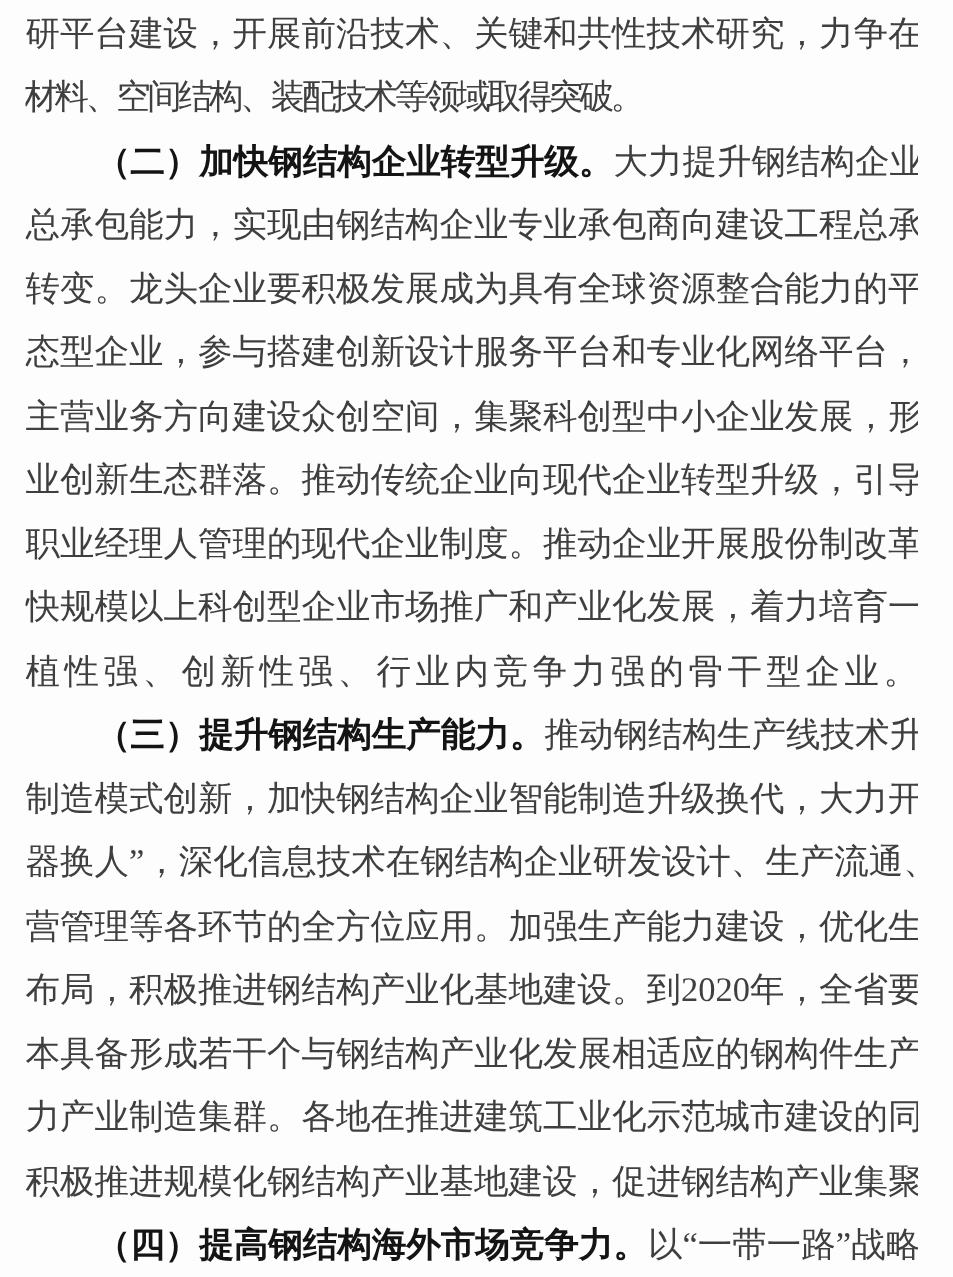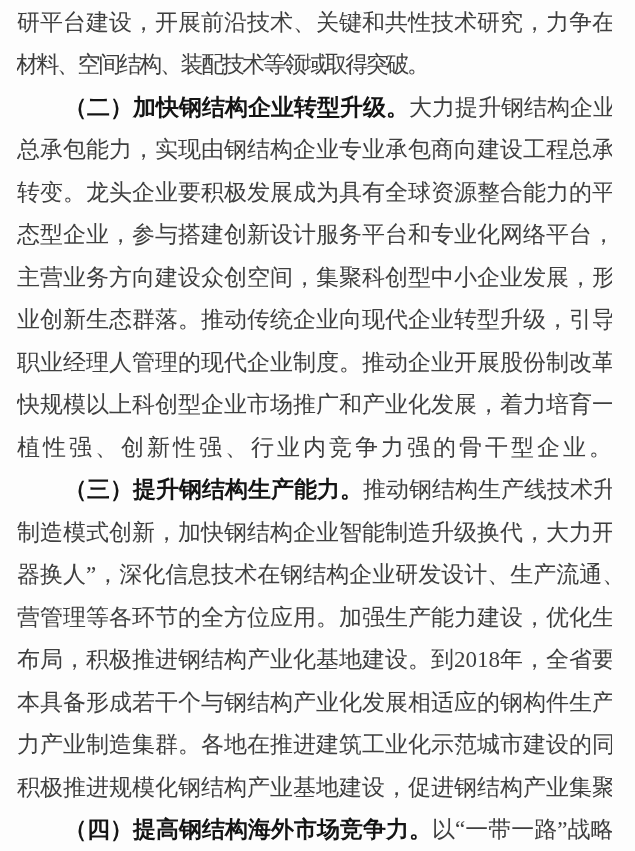--- a/index.html
+++ b/index.html
@@ -480,21 +480,21 @@
       <span class="ch">构</span>
       <span class="ch">产</span>
       <span class="ch">业</span>
       <span class="ch">化</span>
       <span class="ch">基</span>
       <span class="ch">地</span>
       <span class="ch">建</span>
       <span class="ch">设</span>
       <span class="ch">。</span>
       <span class="ch">到</span>
-      <span class="ch">2018</span>
+      <span class="ch">2020</span>
       <span class="ch">年</span>
       <span class="ch">，</span>
       <span class="ch">全</span>
       <span class="ch">省</span>
       <span class="ch">要</span>
     </div>
     <div class="line line--justify">
       <span class="ch">本</span>
       <span class="ch">具</span>
       <span class="ch">备</span>

